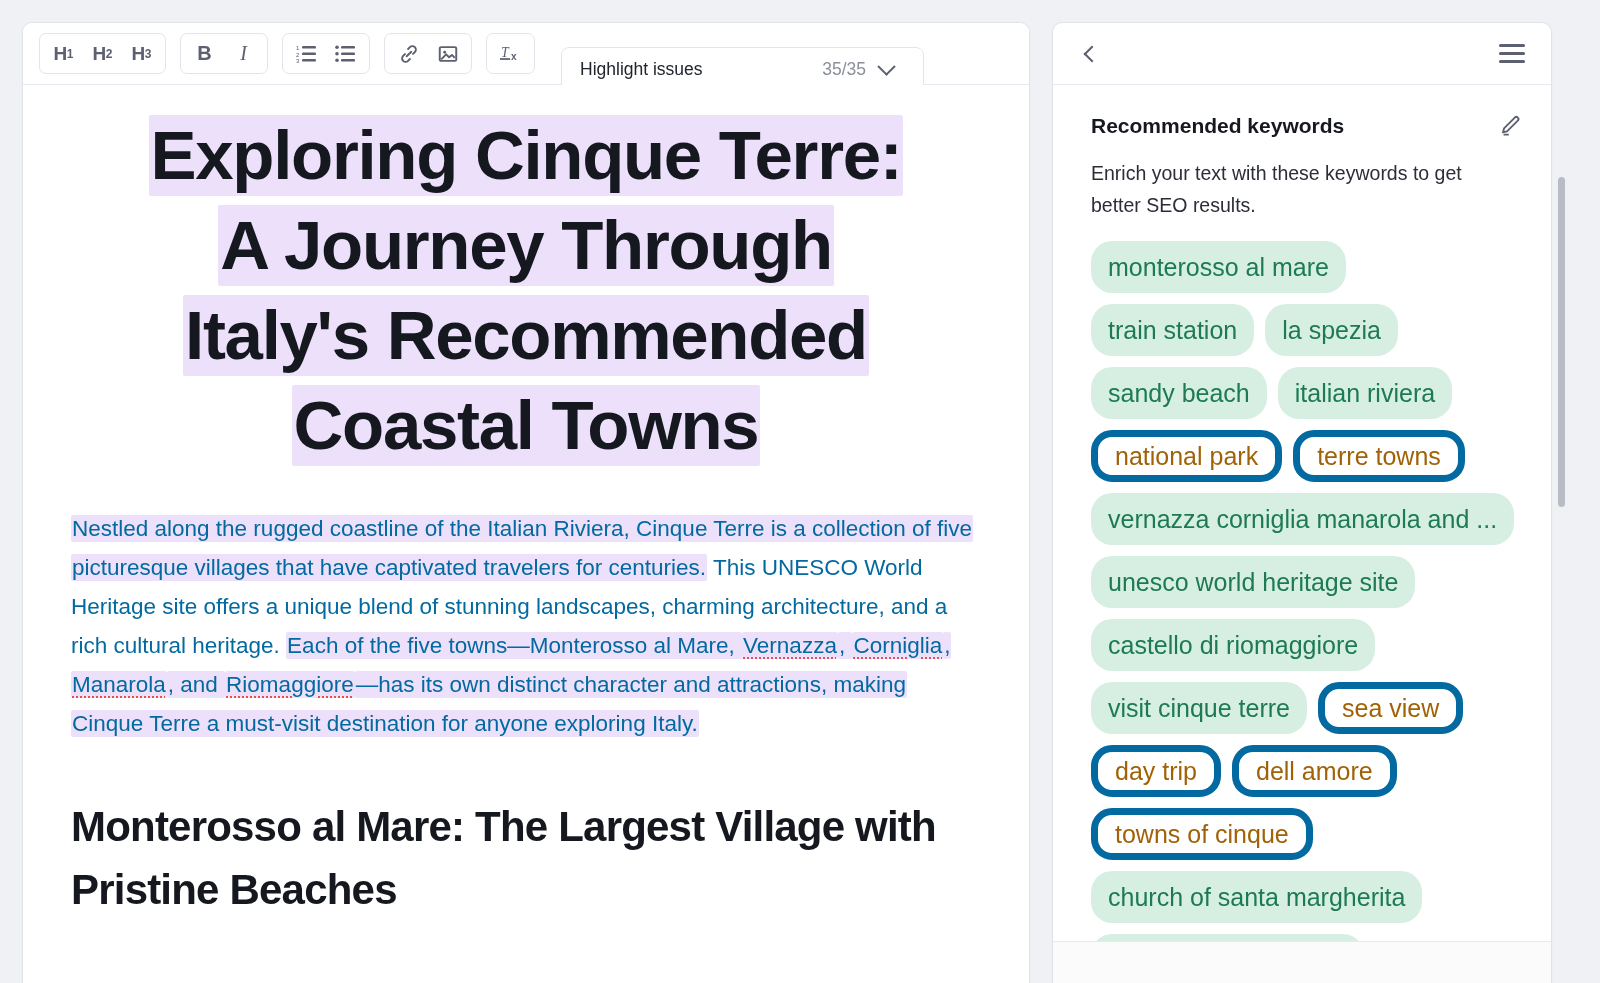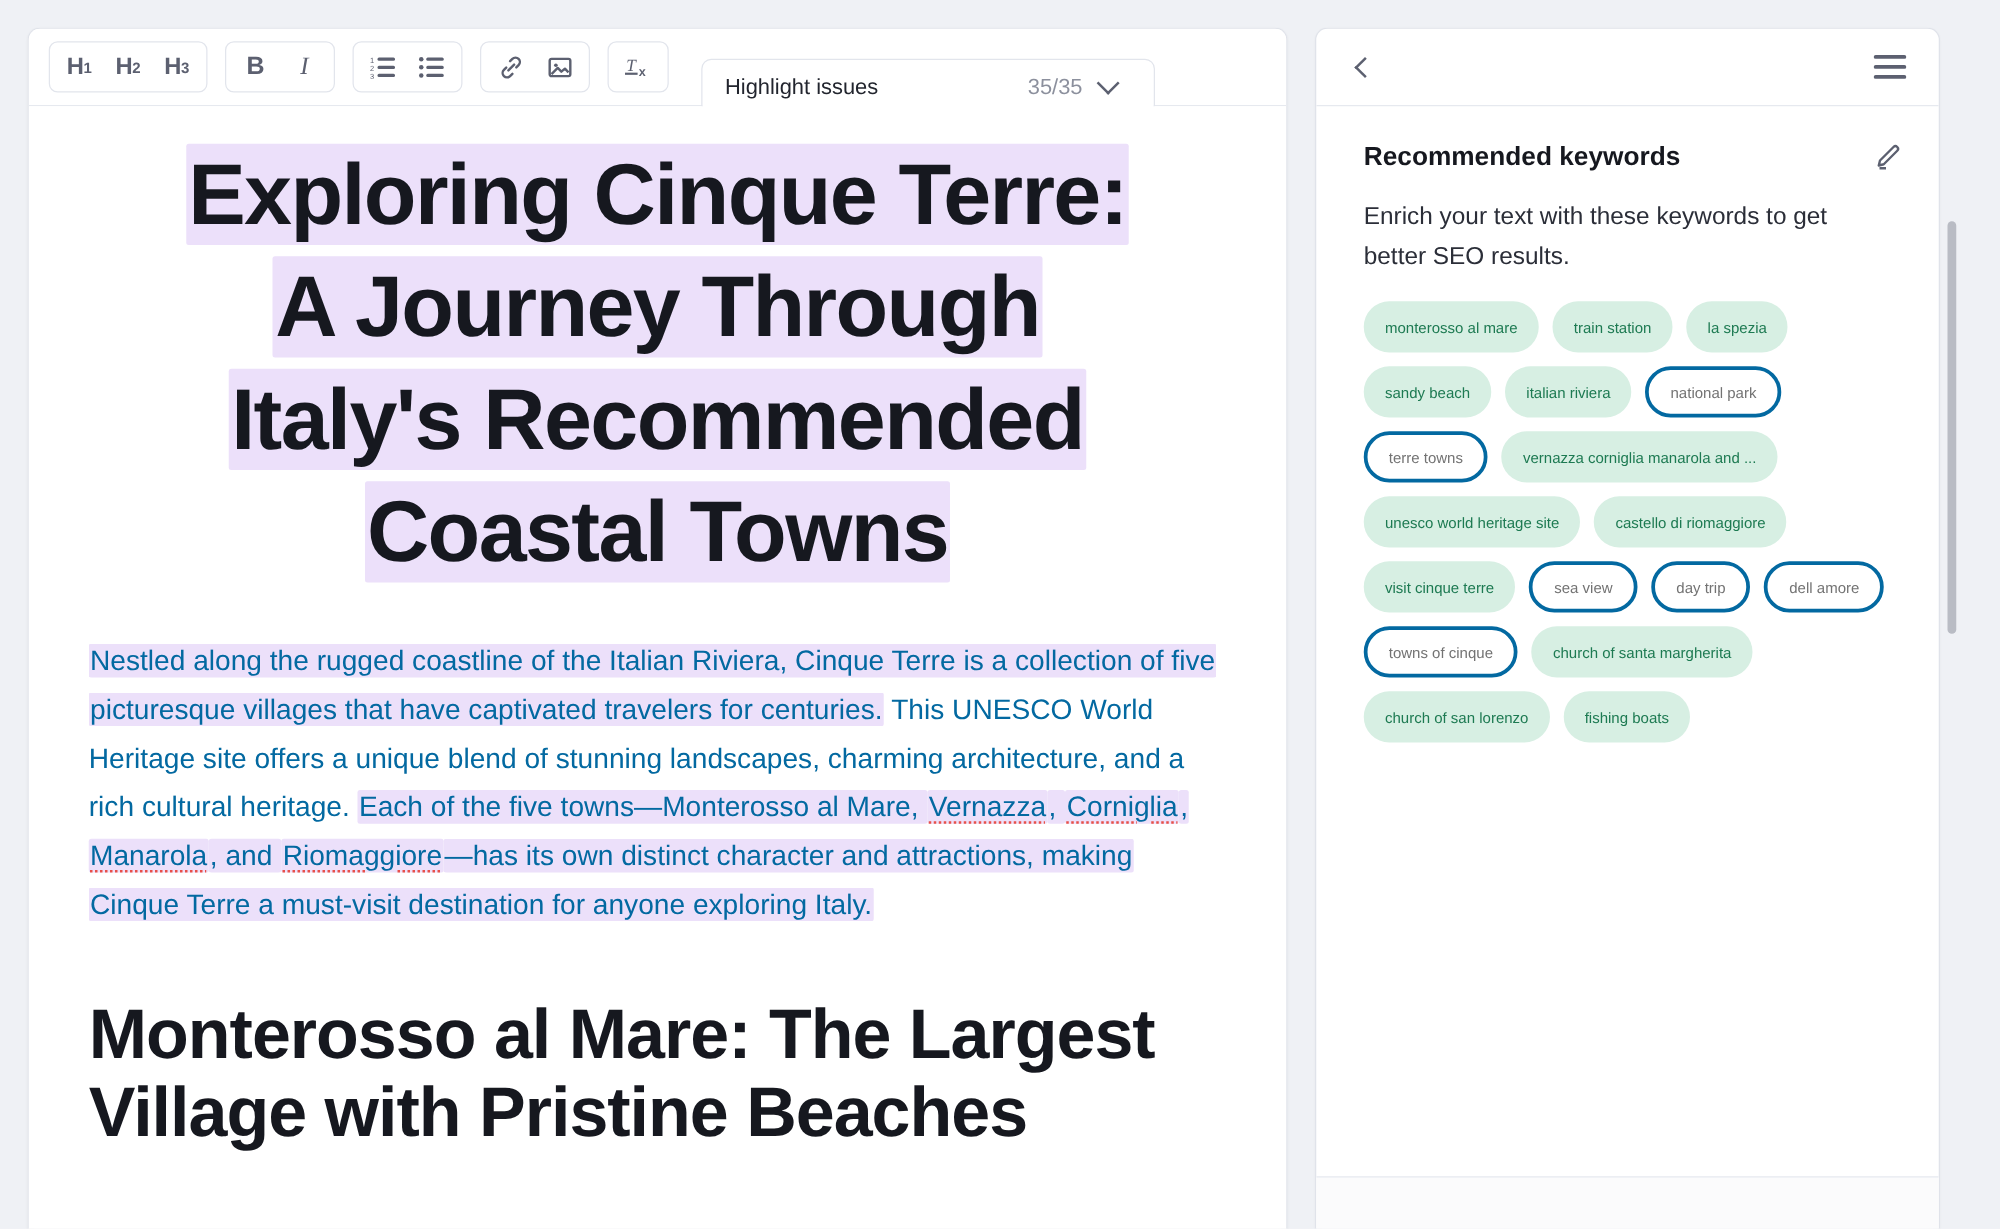--- a/index.html
+++ b/index.html
@@ -120,21 +120,21 @@
   .doc p .hl { padding: 1px 1px; }
   .sp {
     text-decoration: underline;
     text-decoration-style: dotted;
     text-decoration-color: #e8504a;
     text-decoration-thickness: 2px;
     text-underline-offset: 4px;
   }
   .doc h2 {
     margin: 52px 0 0 0;
-    font-size: 56px;
+    font-size: 42px;
     line-height: 63px;
     font-weight: 700;
     letter-spacing: -.8px;
     color: #16181f;
   }
 
   
   .side-wrap {
     width: 522px;
     height: 961px;
@@ -197,31 +197,31 @@
     max-width: 410px;
   }
   .chips {
     margin-top: 20px;
     display: flex;
     flex-wrap: wrap;
     gap: 11px 11px;
     max-width: 420px;
   }
   .chip {
-    height: 41px;
+    height: 52px;
     display: inline-flex;
     align-items: center;
     padding: 0 17px;
     border-radius: 21px;
-    font-size: 12px;
+    font-size: 25px;
     white-space: nowrap;
     cursor: pointer;
   }
   .chip.used { background: #d7efe3; color: #1d7a52; }
-  .chip.unused { background: #fff; color: #737373; border: 3px solid #0369a1; }
+  .chip.unused { background: #fff; color: #a16207; border: 7px solid #0369a1; }
 
   .side-footer {
     height: 42px;
     border-top: 1px solid #e6e9ef;
     background: #fbfbfc;
   }
 
   .side-scroll {
     position: absolute;
     right: 9px;

